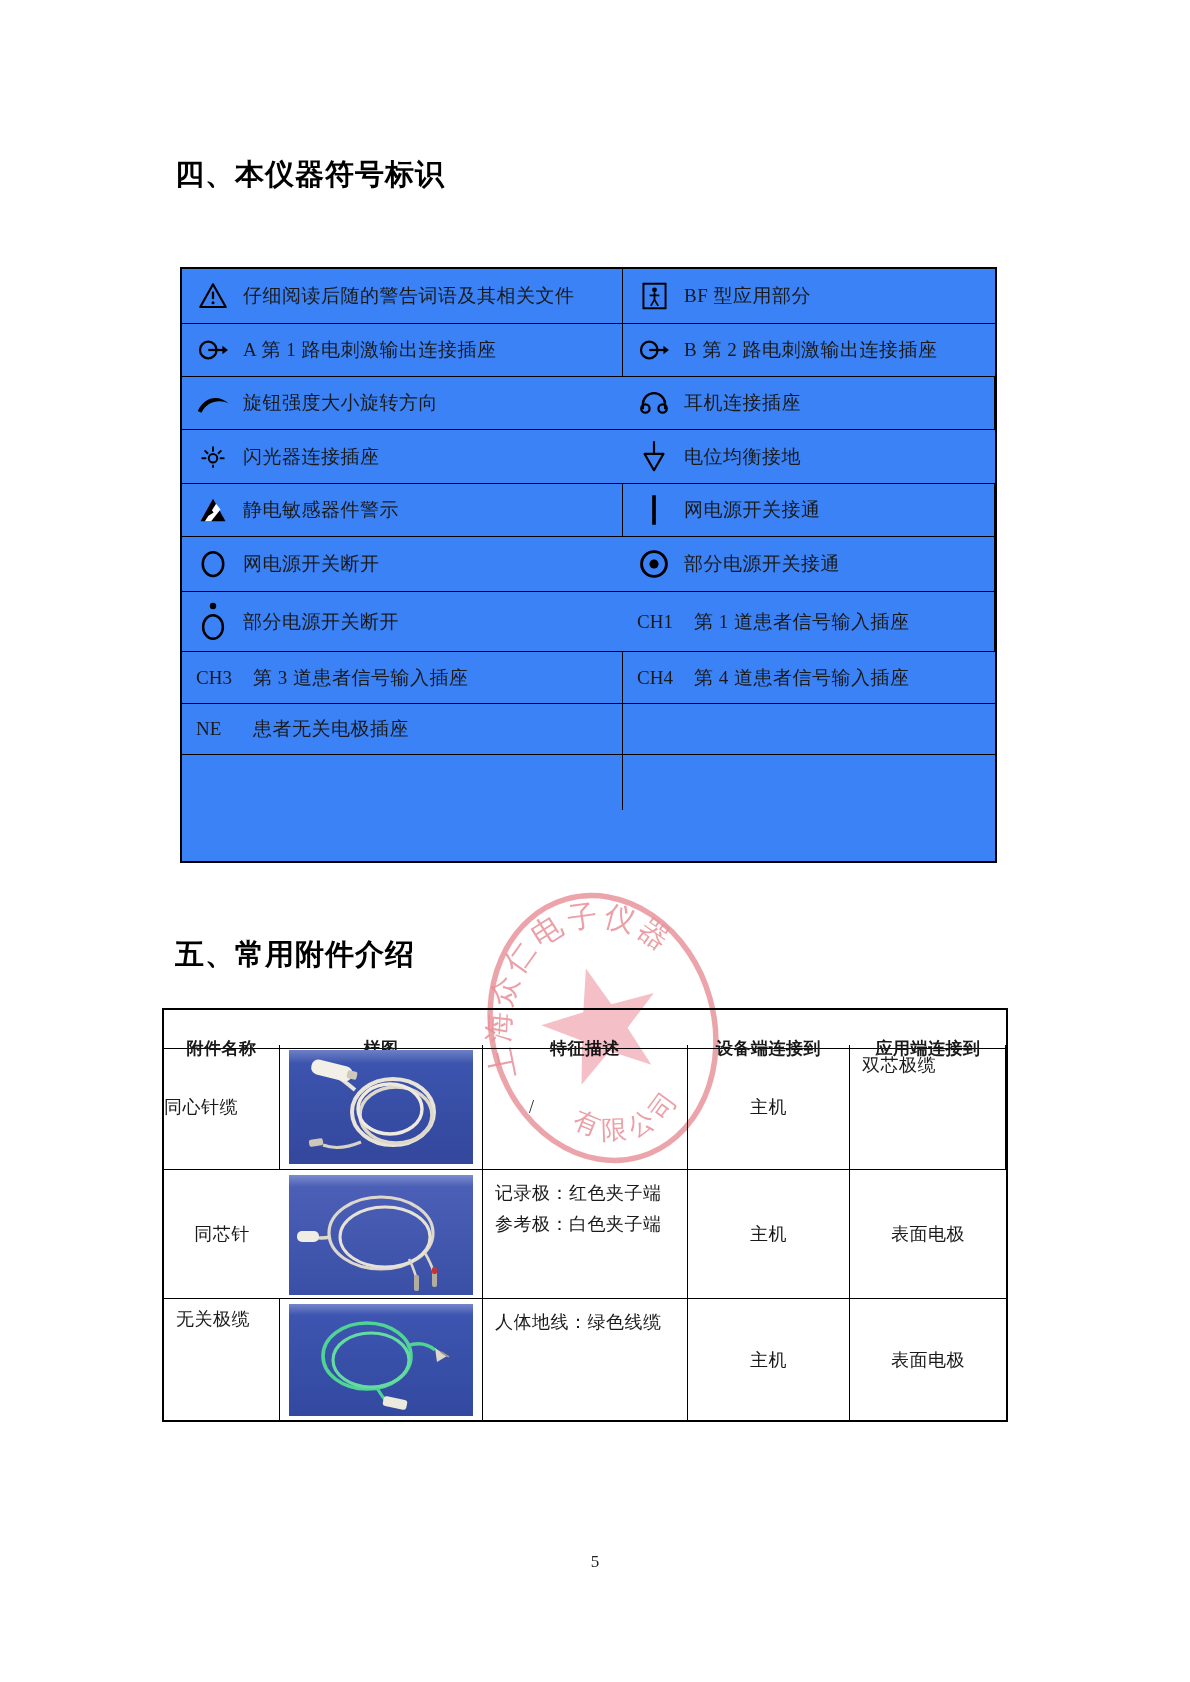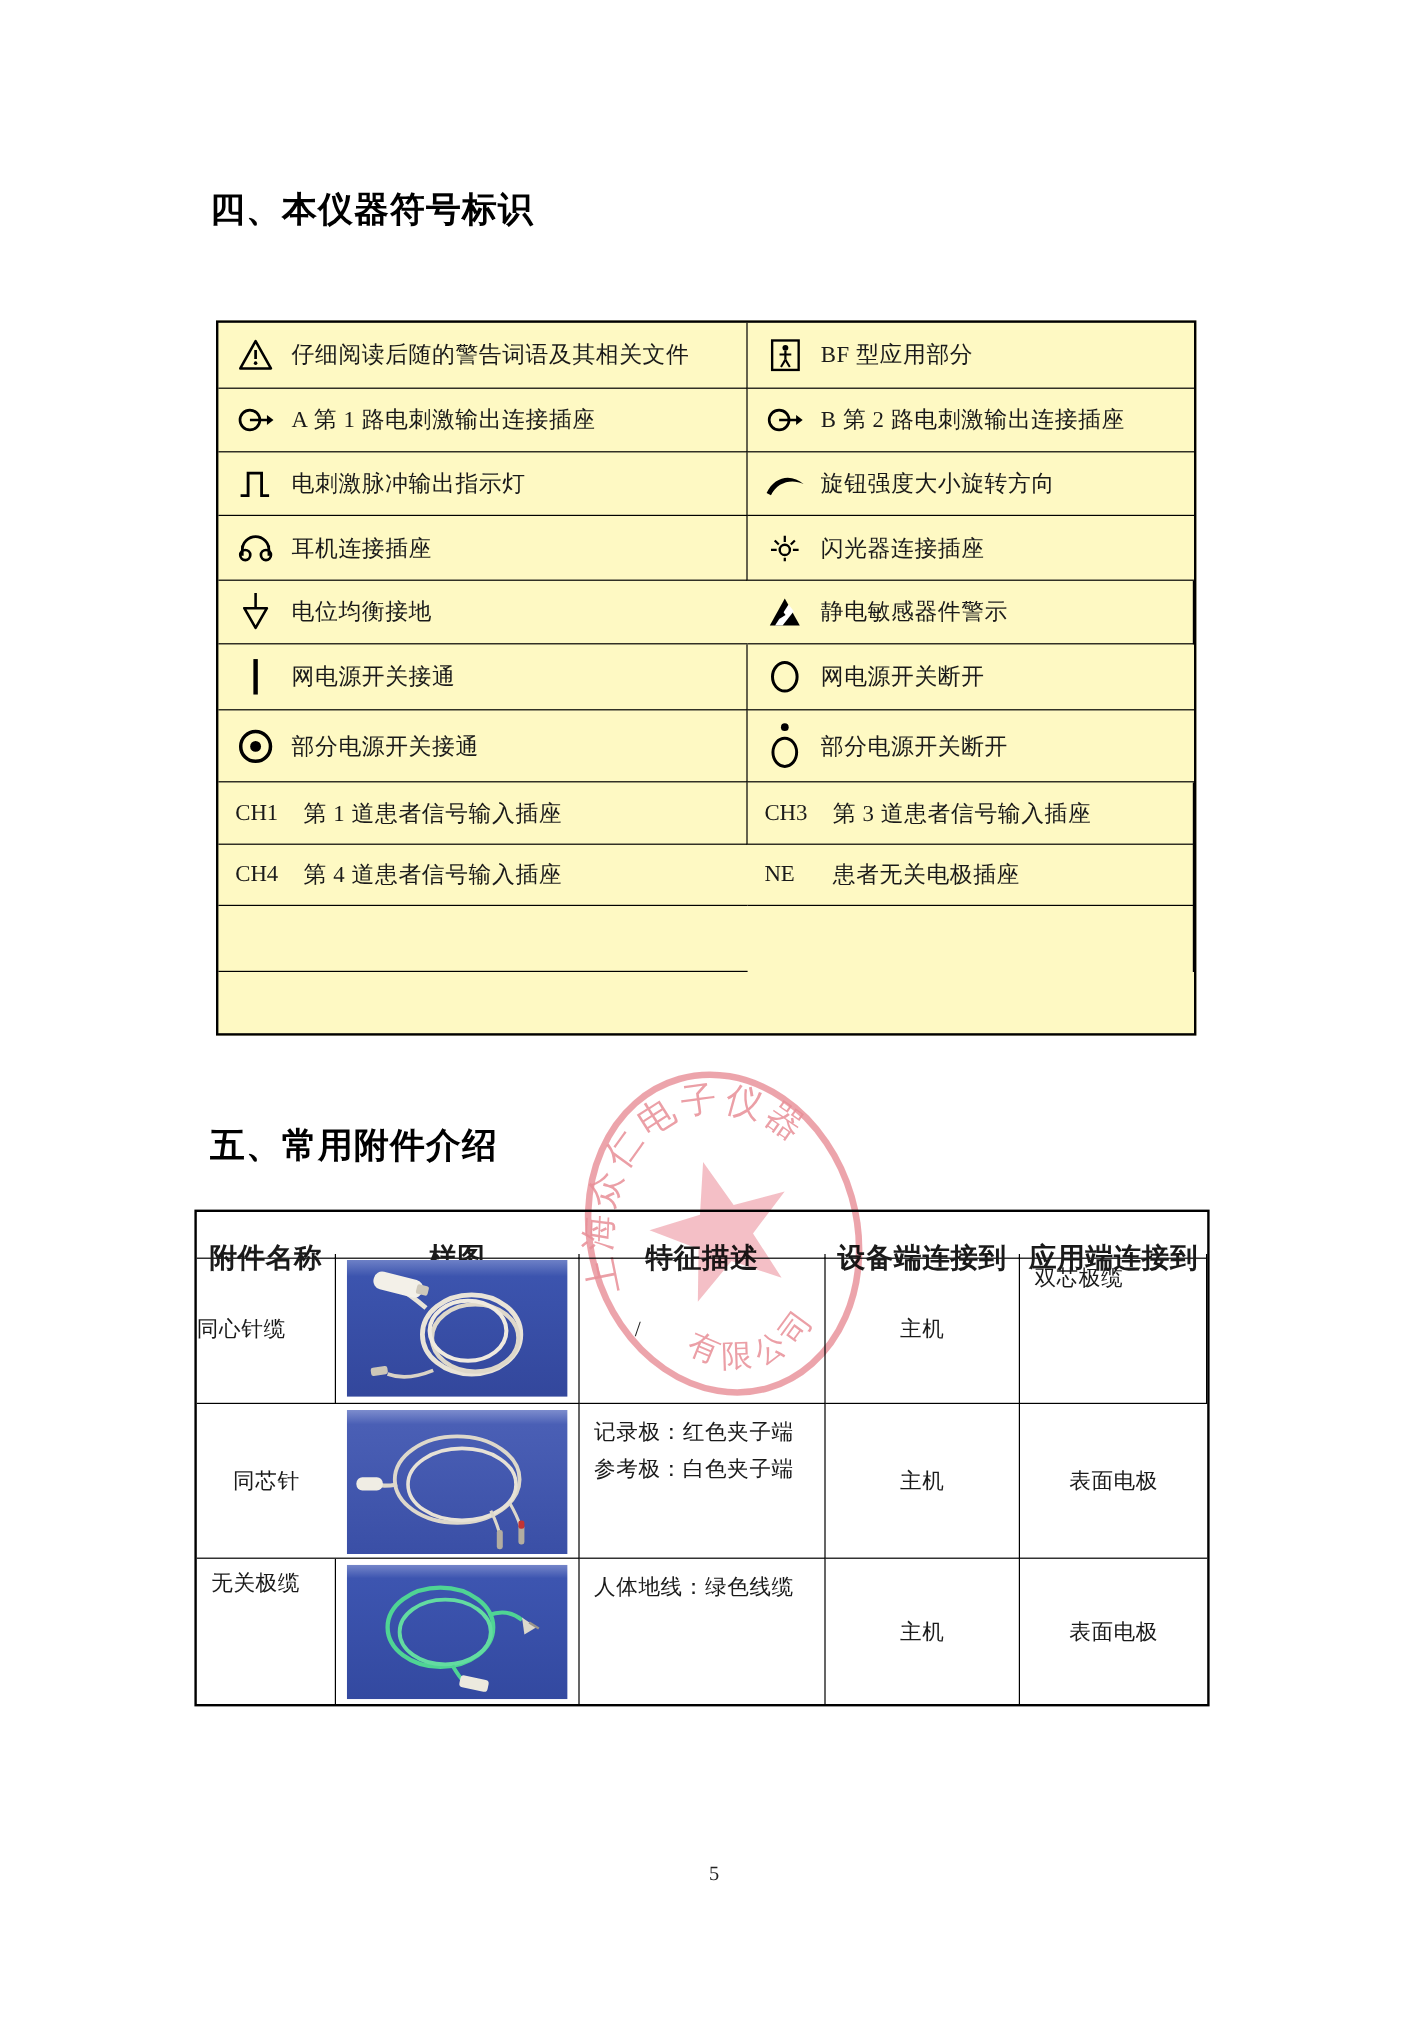--- a/index.html
+++ b/index.html
@@ -13,21 +13,21 @@
     font-family:Liberation Mono, monospace;
     font-weight:bold;font-size:29px;letter-spacing:1px;color:#000;
   }
   
   #symbols-table{
     position:absolute;left:180px;top:267px;
     border:2px solid #000;
     display:grid;
     grid-template-columns:441px 372px;
     grid-template-rows:55px 53px 53px 54px 53px 55px 60px 52px 51px 55px 51px;
-    background:#fef9c3;
+    background:#3b82f6;
   }
   .sc{
     box-sizing:border-box;border-bottom:1px solid #000;
     display:flex;align-items:center;gap:13px;
     padding-left:14px;font-size:19px;white-space:nowrap;
   }
   .sc.l{border-right:1px solid #000;}
   .sc.last{border-bottom:none;}
   .symwrap{width:34px;display:flex;justify-content:center;flex:0 0 auto;}
   .symtxt{font-size:19px;letter-spacing:.5px;}
@@ -42,21 +42,21 @@
     background:#fff;
   }
   .ac{
     box-sizing:border-box;border-bottom:1px solid #000;border-right:1px solid #000;
     font-size:18px;letter-spacing:.5px;
   }
   .ac.rlast{border-right:none;}
   .ac.blast{border-bottom:none;}
   .ac.head{
     font-family:"Liberation Sans","DejaVu Sans",sans-serif;font-weight:bold;
-    font-size:23px;display:flex;align-items:center;justify-content:center;margin-top:38px;
+    font-size:17px;display:flex;align-items:center;justify-content:center;margin-top:38px;
   }
   .ac.name-center{display:flex;align-items:center;}
   .ac.name-top{padding:8px 0 0 12px;}
   .ac.photo{display:flex;justify-content:center;align-items:flex-start;padding-top:5px;}
   .ac.center{display:flex;align-items:center;justify-content:center;}
   .ac.feat-slash{display:flex;align-items:center;padding-left:46px;}
   .ac.feat-top{padding:8px 0 0 12px;line-height:31px;}
   
   #stamp{
     position:absolute;left:473px;top:878px;width:260px;height:300px;
@@ -114,28 +114,20 @@
     <span class="symwrap">
       <svg width="32" height="26" viewBox="0 0 26 22">
           <circle cx="9" cy="11" r="7" fill="none" stroke="#000" stroke-width="1.9"></circle>
           <line x1="9" y1="11" x2="23" y2="11" stroke="#000" stroke-width="1.9"></line>
           <path d="M21 7.5 L25.6 11 L21 14.5 Z" fill="#000"></path>
         </svg>
     </span>
     <span class="symtxt">B 第 2 路电刺激输出连接插座</span>
   </div>
 
-  <div class="sc l">
-    <span class="symwrap">
-      <svg width="30" height="28" viewBox="0 0 24 22">
-          <path d="M2 19 H7 V4 H16 V19 H21" fill="none" stroke="#000" stroke-width="1.9"></path>
-        </svg>
-    </span>
-    <span class="symtxt">电刺激脉冲输出指示灯</span>
-  </div>
   <div class="sc">
     <span class="symwrap">
       <svg width="34" height="22" viewBox="0 0 28 18">
           <path d="M1.5 15.5 C7 3.5 19 2 27 9.5 C19.5 5.5 9 7.5 4.5 17 Z" fill="#000"></path>
         </svg>
     </span>
     <span class="symtxt">旋钮强度大小旋转方向</span>
   </div>
 
   <div class="sc l">

